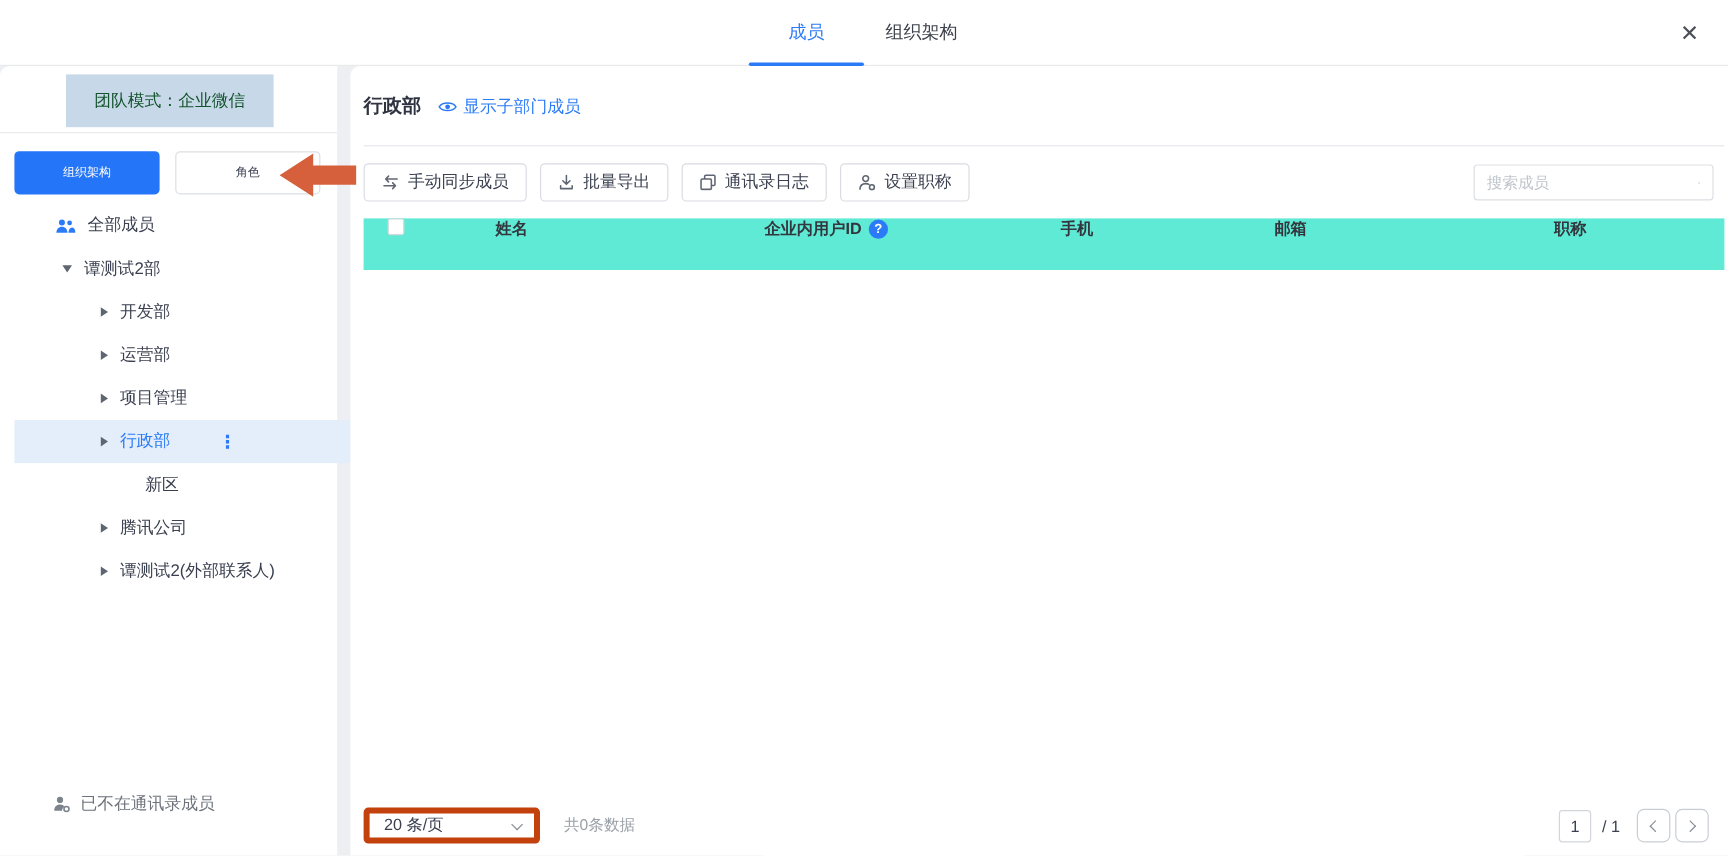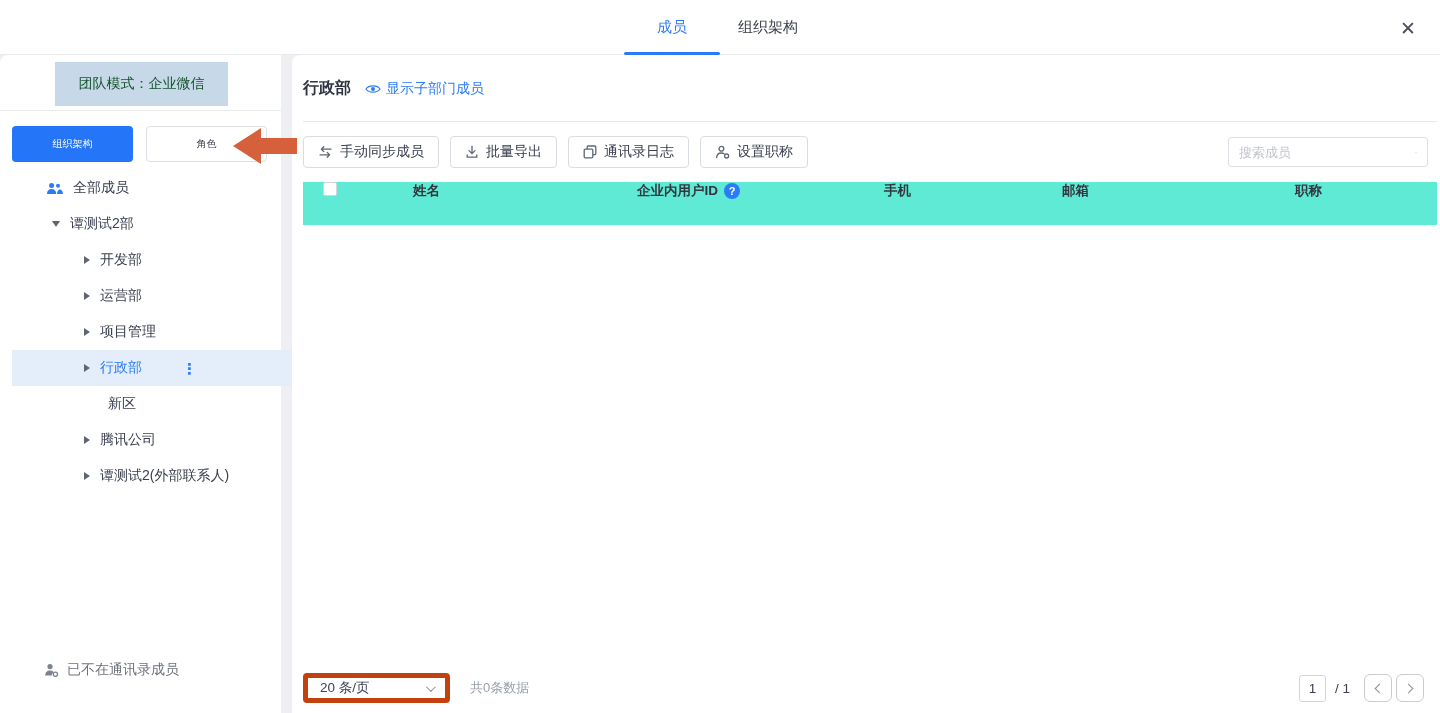--- a/index.html
+++ b/index.html
@@ -178,21 +178,21 @@
       <span class="tree-label">项目管理</span>
     </div>
 
     <div class="tree-row lvl2-pad selected">
       <span class="caret right"></span>
       <span class="tree-label">行政部</span>
       <span class="more-dots">⋮</span>
     </div>
 
     <div class="tree-row leaf2-pad">
-      <span class="tree-label" style="margin-left:4px">新区</span>
+      <span class="tree-label" style="margin-left:17px">新区</span>
     </div>
 
     <div class="tree-row lvl2-pad">
       <span class="caret right"></span>
       <span class="tree-label">腾讯公司</span>
     </div>
 
     <div class="tree-row lvl2-pad">
       <span class="caret right"></span>
       <span class="tree-label">谭测试2(外部联系人)</span>

